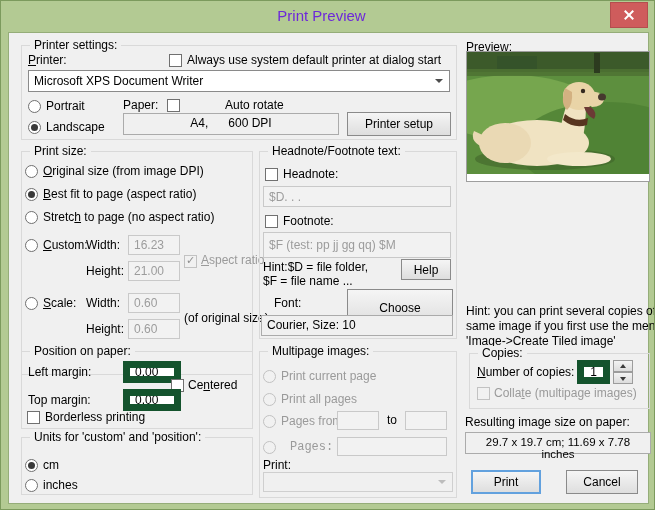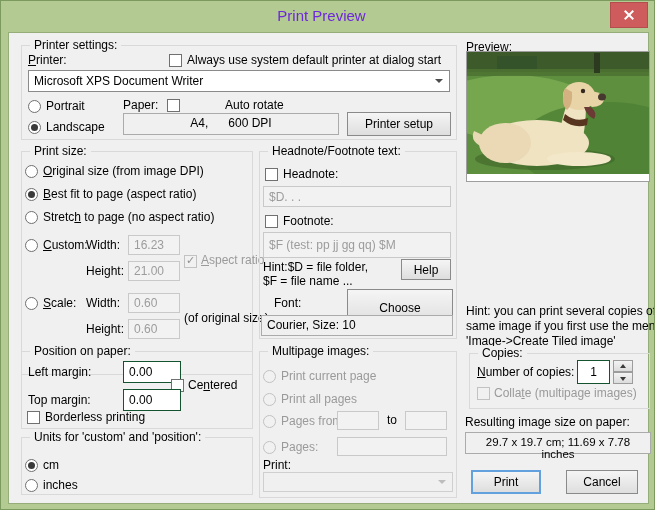--- a/index.html
+++ b/index.html
@@ -7,21 +7,21 @@
   .titlebar { position:absolute; left:0; top:0; right:12px; height:31px; text-align:center; line-height:30px; font-size:15px; color:#6d28d9; }
   .close-btn { position:absolute; top:1px; right:6px; width:38px; height:26px; background:#cf5c5c; border:1px solid #b44e4e; box-sizing:border-box; cursor:pointer; }
   .close-x { position:relative; width:12px; height:12px; margin:6px auto 0; }
   .close-x::before,.close-x::after { content:""; position:absolute; left:5px; top:0; width:2px; height:12px; background:#fff; }
   .close-x::before { transform:rotate(45deg); } .close-x::after { transform:rotate(-45deg); }
   .client { position:absolute; left:7px; top:31px; width:641px; height:472px; background:#f0f0f0; border:1px solid #95ad79; box-sizing:border-box; }
   .grp { position:absolute; border:1px solid #d9d9d9; box-sizing:border-box; }
   .grp-title { position:absolute; top:-8px; left:8px; background:#f0f0f0; padding:0 4px; font-size:12px; color:#000; white-space:nowrap; }
   .lbl { position:absolute; font-size:12px; color:#000; white-space:nowrap; }
   .lbl.dis { color:#9a9a9a; }
-  .field { position:absolute; box-sizing:border-box; border:1px solid #14532d; background:#fff; font-size:12px; color:#000; padding:2px 5px; font-family:inherit; }
+  .field { position:absolute; box-sizing:border-box; border:7px solid #14532d; background:#fff; font-size:12px; color:#000; padding:2px 5px; font-family:inherit; }
   .field.flat { border:1px solid #ababab; background:#f0f0f0; }
   .field.dis { border:1px solid #c9c9c9; background:#f2f2f2; color:#9c9c9c; }
   input.field { outline:none; }
   .btn { position:absolute; box-sizing:border-box; border:1px solid #8a8a8a; background:linear-gradient(#f5f5f5,#dedede); font-size:12px; color:#000; text-align:center; font-family:inherit; cursor:pointer; padding:0; }
   .btn.default { border:2px solid #62a1de; }
   .cmb { position:absolute; box-sizing:border-box; border:1px solid #8a8a8a; background:#fff; font-size:12px; color:#000; padding:3px 20px 2px 5px; white-space:nowrap; overflow:hidden; }
   .cmb.dis { background:#f0f0f0; border-color:#cfcfcf; color:#9a9a9a; }
   .chev { position:absolute; right:6px; top:50%; margin-top:-2px; width:0; height:0; border-left:4px solid transparent; border-right:4px solid transparent; border-top:4px solid #4d4d4d; }
   .cmb.dis .chev { border-top-color:#bcbcbc; }
   .chk { position:absolute; width:13px; height:13px; box-sizing:border-box; border:1px solid #707070; background:#fff; }
@@ -134,21 +134,21 @@
   <span class="rad dis" style="left:262px; top:369px;"></span>
   <span class="lbl dis" style="left:280px; top:368px;">Print current page</span>
   <span class="rad dis" style="left:262px; top:392px;"></span>
   <span class="lbl dis" style="left:280px; top:391px;">Print all pages</span>
   <span class="rad dis" style="left:262px; top:414px;"></span>
   <span class="lbl dis" style="left:280px; top:413px;">Pages from:</span>
   <input class="field dis" style="left: 336px; top: 410px; width: 42px; height: 19px;" disabled="">
   <span class="lbl" style="left:386px; top:412px;">to</span>
   <input class="field dis" style="left: 404px; top: 410px; width: 42px; height: 19px;" disabled="">
   <span class="rad dis" style="left:262px; top:440px;"></span>
-  <span class="lbl dis" style="left:280px; top:439px;">Pages:</span>
+  <span class="lbl dis" style="left:289px; top:439px;font-family:Liberation Mono, monospace;">Pages:</span>
   <input class="field dis" style="left: 336px; top: 436px; width: 110px; height: 19px;" disabled="">
   <span class="lbl" style="left:262px; top:457px;">Print:</span>
   <div class="cmb dis" style="left:262px; top:471px; width:190px; height:20px;">
     <span class="chev"></span>
   </div>
 
   <span class="lbl" style="left:465px; top:39px;">Preview:</span>
   <div class="paper" style="left:465px; top:50px; width:184px; height:131px;">
     <svg width="182" height="122" viewBox="0 0 182 122" preserveAspectRatio="none" style="display:block;">
       <rect width="182" height="122" fill="#5d8f3e"></rect>

